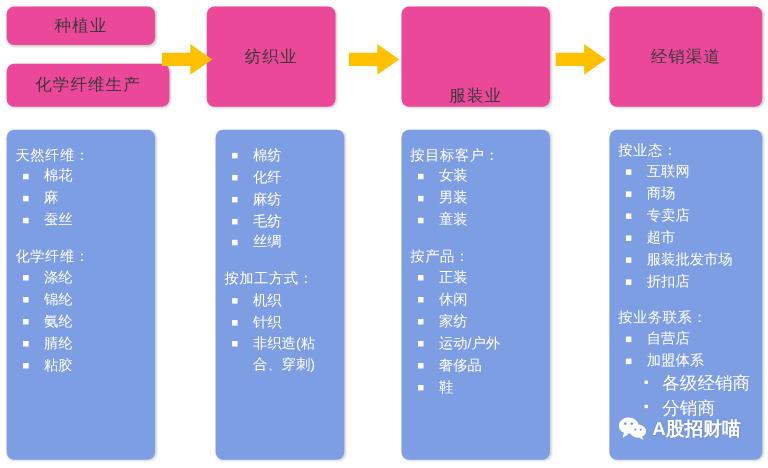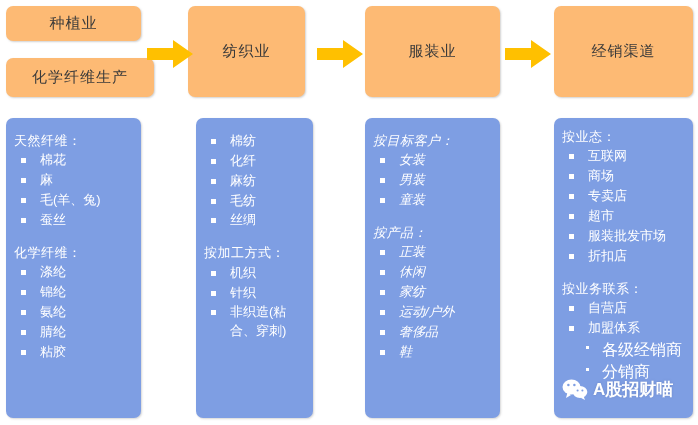--- a/index.html
+++ b/index.html
@@ -12,21 +12,21 @@
     width: 698px;
     height: 425px;
     background: #ffffff;
     font-family: "Liberation Sans", "DejaVu Sans", sans-serif;
     overflow: hidden;
   }
 
   
   .stage-box {
     position: absolute;
-    background: #fdba74;
+    background: #ec4899;
     border-radius: 7px;
     display: flex;
     align-items: center;
     justify-content: center;
     color: #3a3a3a;
     font-size: 15px;
     letter-spacing: 1px;
     box-shadow: 1px 1px 2px rgba(120,120,120,0.35);
   }
 
@@ -132,21 +132,21 @@
   </div>
 
   <div class="stage-box" style="left:6px;  top:58px;  width:148px; height:39px;">
     <span>化学纤维生产</span>
   </div>
 
   <div class="stage-box" style="left:188px; top:6px;  width:117px; height:91px;">
     <span>纺织业</span>
   </div>
 
-  <div class="stage-box" style="left:365px; top:6px;  width:135px; height:91px;">
+  <div class="stage-box" style="left:365px; top:6px;  width:135px; height:91px;align-items:flex-end;">
     <span>服装业</span>
   </div>
 
   <div class="stage-box" style="left:554px; top:6px;  width:139px; height:91px;">
     <span>经销渠道</span>
   </div>
 
   <div class="arrow" style="left:147px; top:40px;">
     <svg viewBox="0 0 46 28" preserveAspectRatio="none" aria-hidden="true">
       <polygon points="0,8 26,8 26,0 46,14 26,28 26,20 0,20" fill="#FFC000"></polygon>
@@ -162,21 +162,20 @@
       <polygon points="0,8 26,8 26,0 46,14 26,28 26,20 0,20" fill="#FFC000"></polygon>
     </svg>
   </div>
 
   <div class="panel" style="left:6px; top:118px; width:135px; height:300px;">
     <div class="panel-inner">
       <div class="grp-title">天然纤维：</div>
       <ul class="blist">
         <li><span class="bullet"></span><span>棉花</span></li>
         <li><span class="bullet"></span><span>麻</span></li>
-        <li><span class="bullet"></span><span>毛(羊、兔)</span></li>
         <li><span class="bullet"></span><span>蚕丝</span></li>
       </ul>
       <div class="grp-gap"></div>
       <div class="grp-title">化学纤维：</div>
       <ul class="blist">
         <li><span class="bullet"></span><span>涤纶</span></li>
         <li><span class="bullet"></span><span>锦纶</span></li>
         <li><span class="bullet"></span><span>氨纶</span></li>
         <li><span class="bullet"></span><span>腈纶</span></li>
         <li><span class="bullet"></span><span>粘胶</span></li>
@@ -196,21 +195,21 @@
       <div class="grp-gap"></div>
       <div class="grp-title">按加工方式：</div>
       <ul class="blist">
         <li><span class="bullet"></span><span>机织</span></li>
         <li><span class="bullet"></span><span>针织</span></li>
         <li><span class="bullet"></span><span>非织造(粘合、穿刺)</span></li>
       </ul>
     </div>
   </div>
 
-  <div class="panel" style="left:365px; top:118px; width:135px; height:300px;font-style:italic;">
+  <div class="panel" style="left:365px; top:118px; width:135px; height:300px;">
     <div class="panel-inner">
       <div class="grp-title">按目标客户：</div>
       <ul class="blist">
         <li><span class="bullet"></span><span>女装</span></li>
         <li><span class="bullet"></span><span>男装</span></li>
         <li><span class="bullet"></span><span>童装</span></li>
       </ul>
       <div class="grp-gap"></div>
       <div class="grp-title">按产品：</div>
       <ul class="blist">

